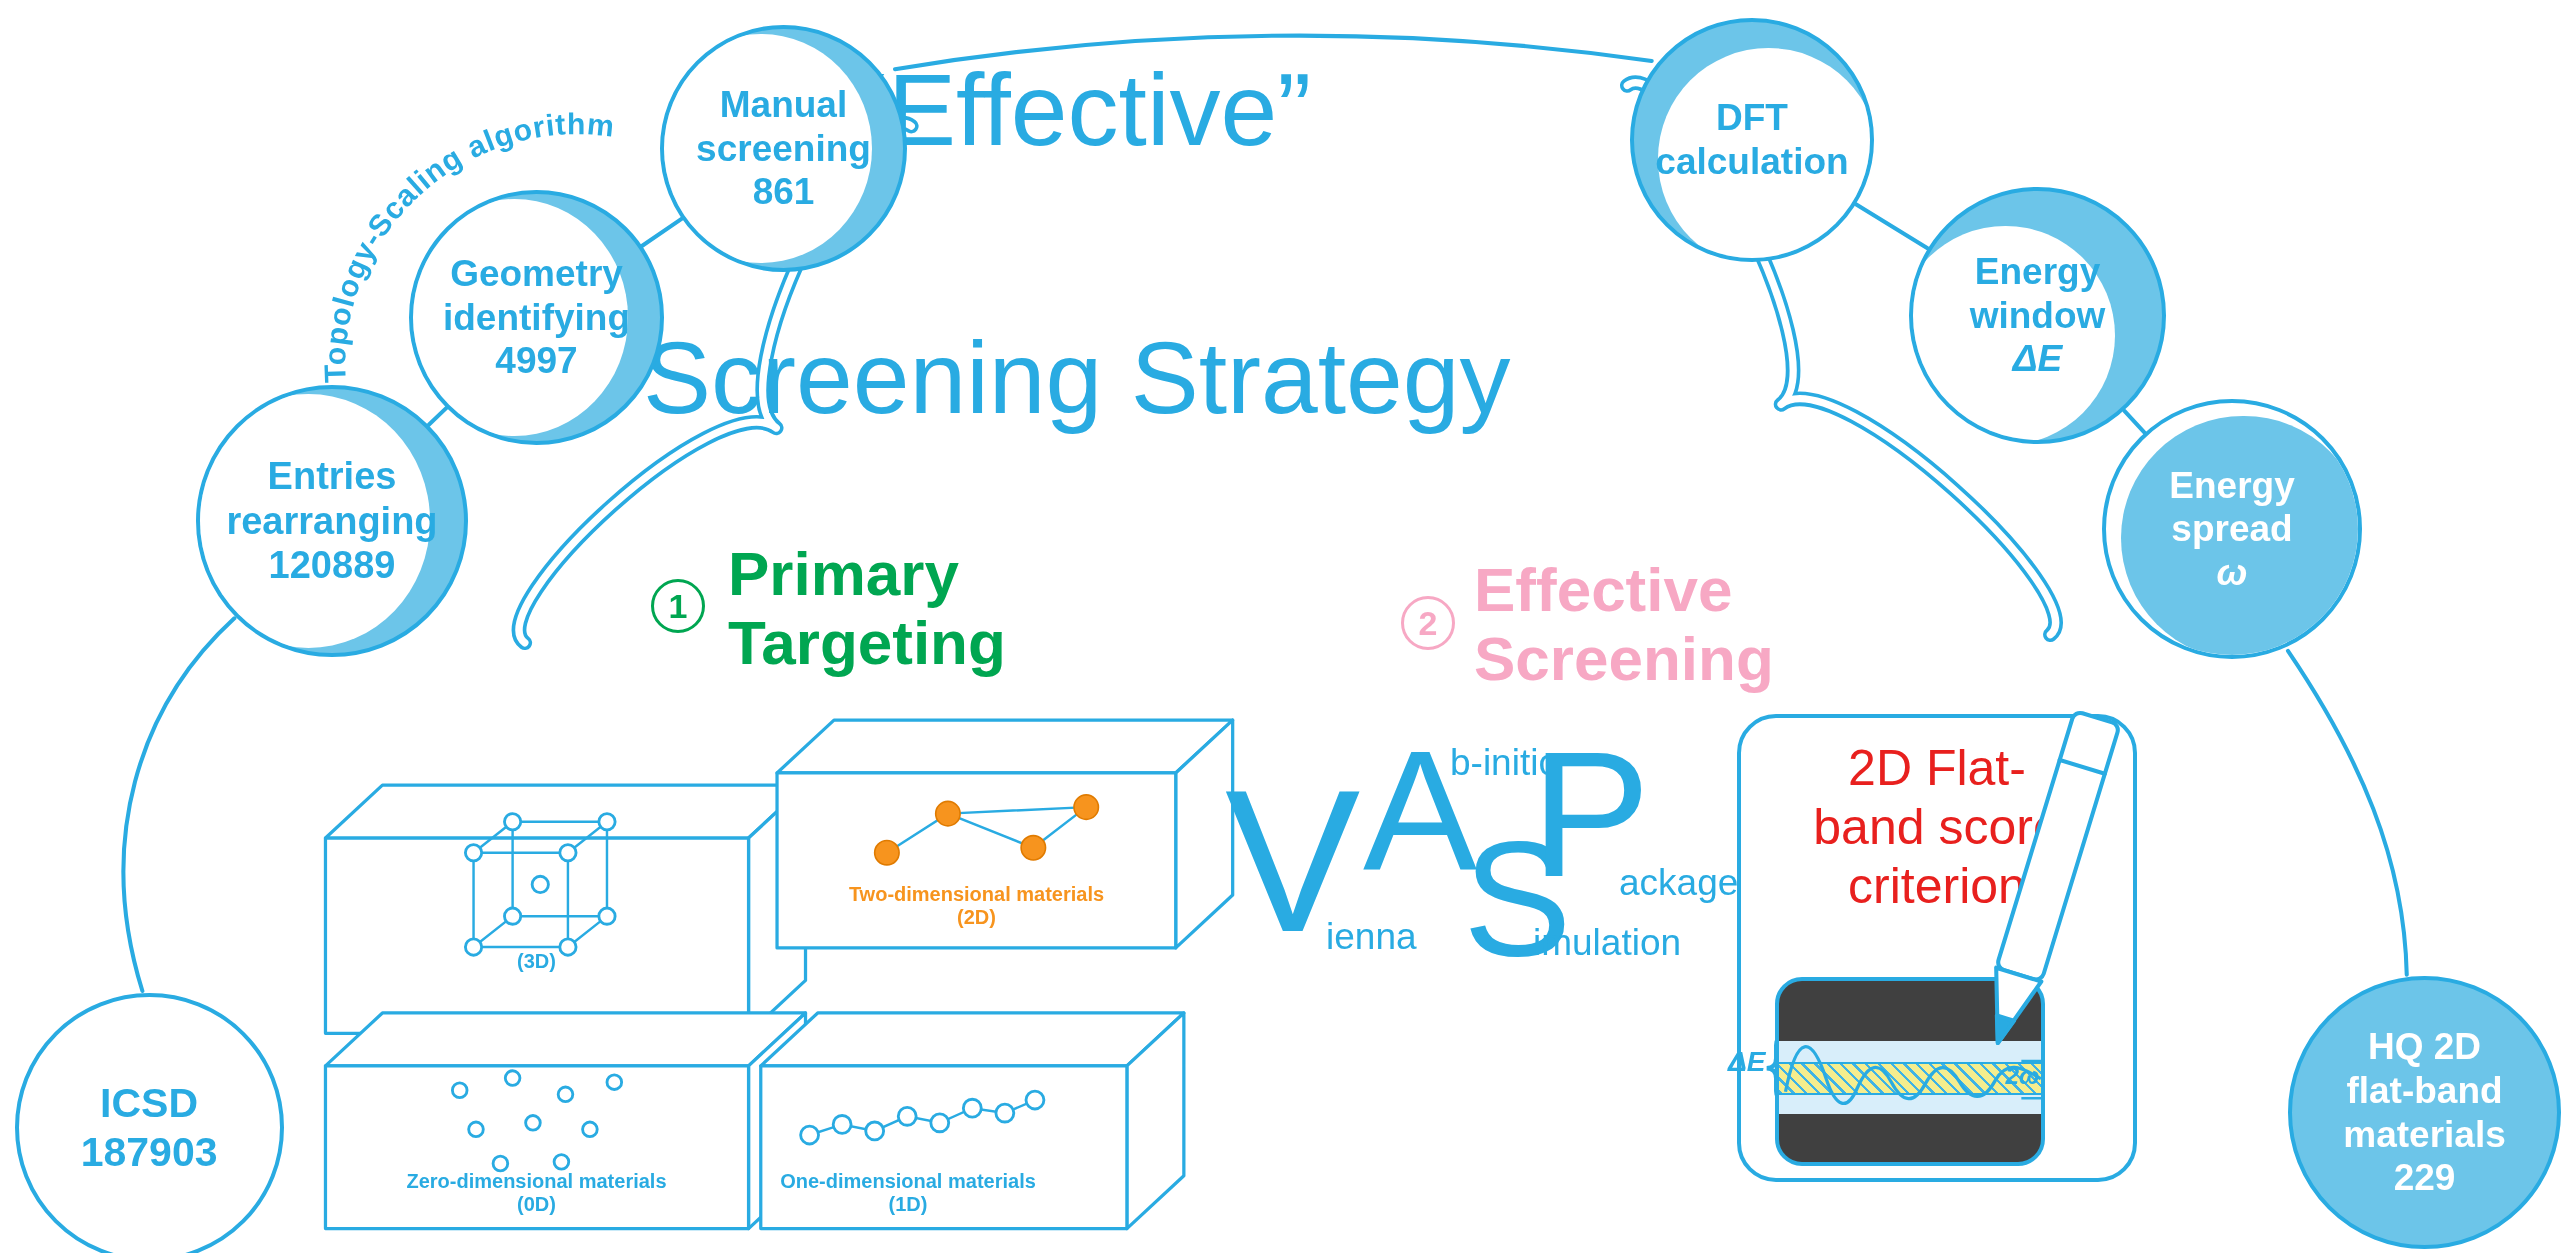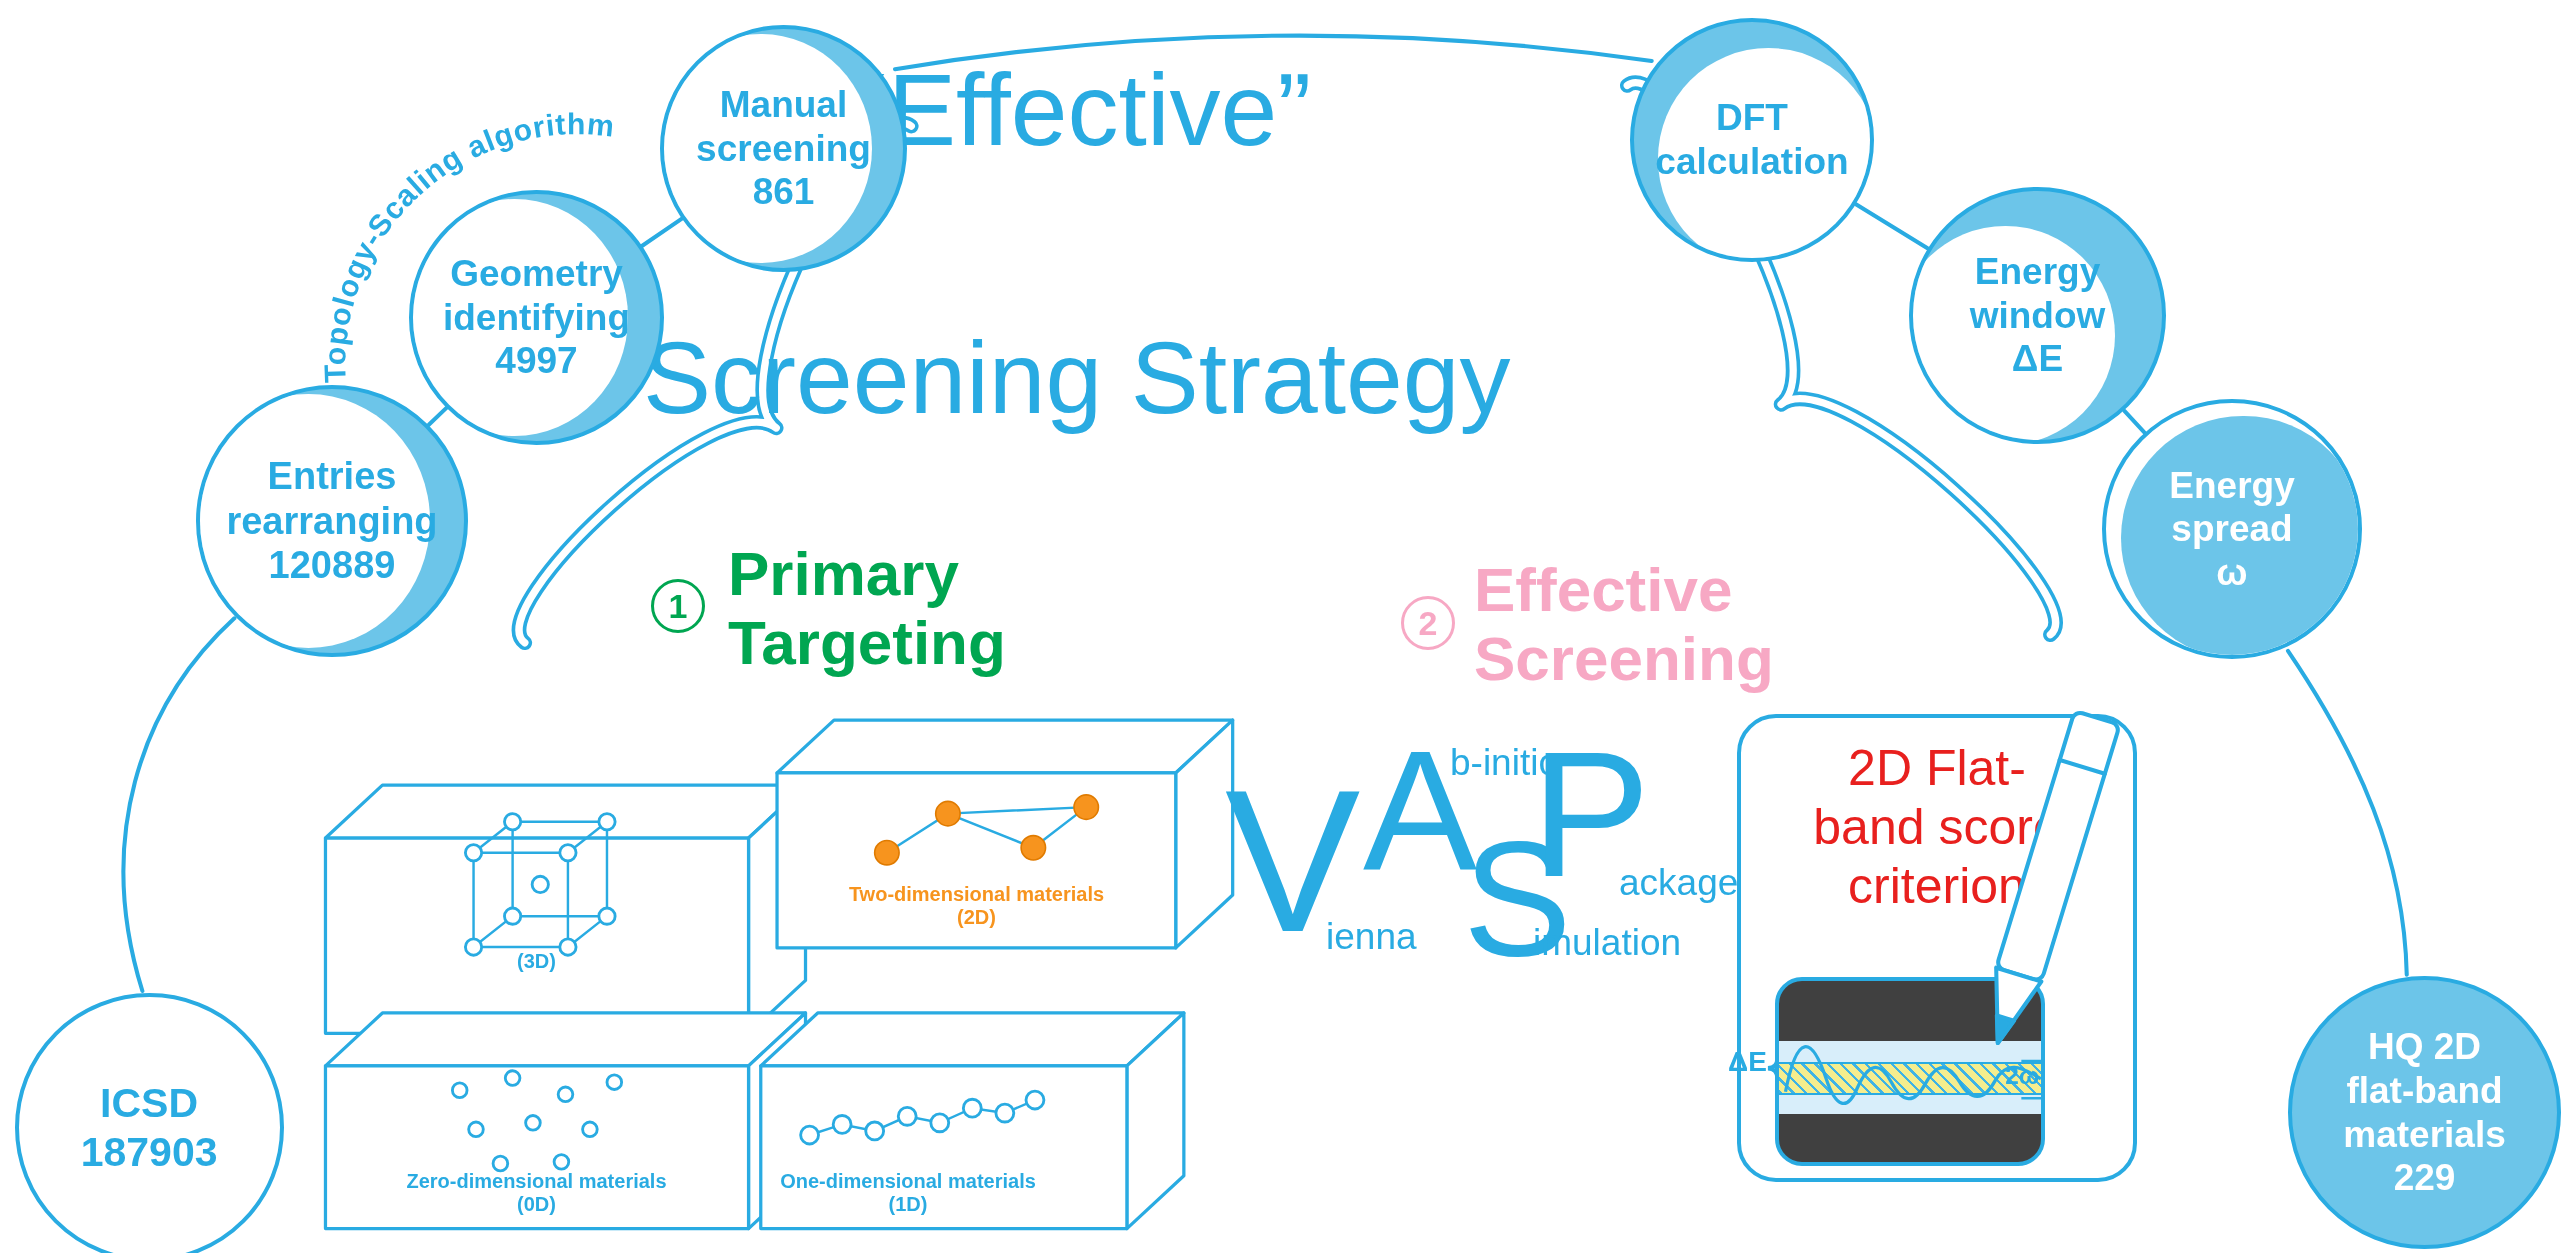--- a/index.html
+++ b/index.html
@@ -22,21 +22,21 @@
   .box{fill:#fff;stroke:var(--blue);stroke-width:4;stroke-linejoin:round}
   .wire{fill:none;stroke:var(--blue);stroke-width:3}
   .atom{fill:#fff;stroke:var(--blue);stroke-width:3.5}
   .oatom{fill:var(--orange);stroke:#E07B00;stroke-width:2}
 
   .node{position:absolute;border:4.1px solid var(--blue);border-radius:50%;
         display:flex;flex-direction:column;align-items:center;justify-content:center;
         text-align:center;overflow:hidden;font-weight:bold;color:var(--blue);font-size:37px}
   .node .disk{position:absolute;border-radius:50%}
   .node .ln{position:relative;z-index:2;line-height:1.18}
-  .math{}
+  .math{font-style:italic}
 
   .title-line{position:absolute;color:var(--blue);font-weight:normal;text-align:left;line-height:1}
   .stage-num{position:absolute;width:54px;height:54px;border-radius:50%;border:3.3px solid;
              display:flex;align-items:center;justify-content:center;font-size:34px;font-weight:bold;background:#fff}
   .stage-title{position:absolute;font-size:62px;font-weight:bold;line-height:1.12}
 
   .box-label{position:absolute;color:var(--blue);font-weight:bold;font-size:20px;text-align:center;line-height:1.15}
   .box-label.orange{color:var(--orange)}
 
   .vasp span{position:absolute;color:var(--blue);line-height:1;font-weight:400}

